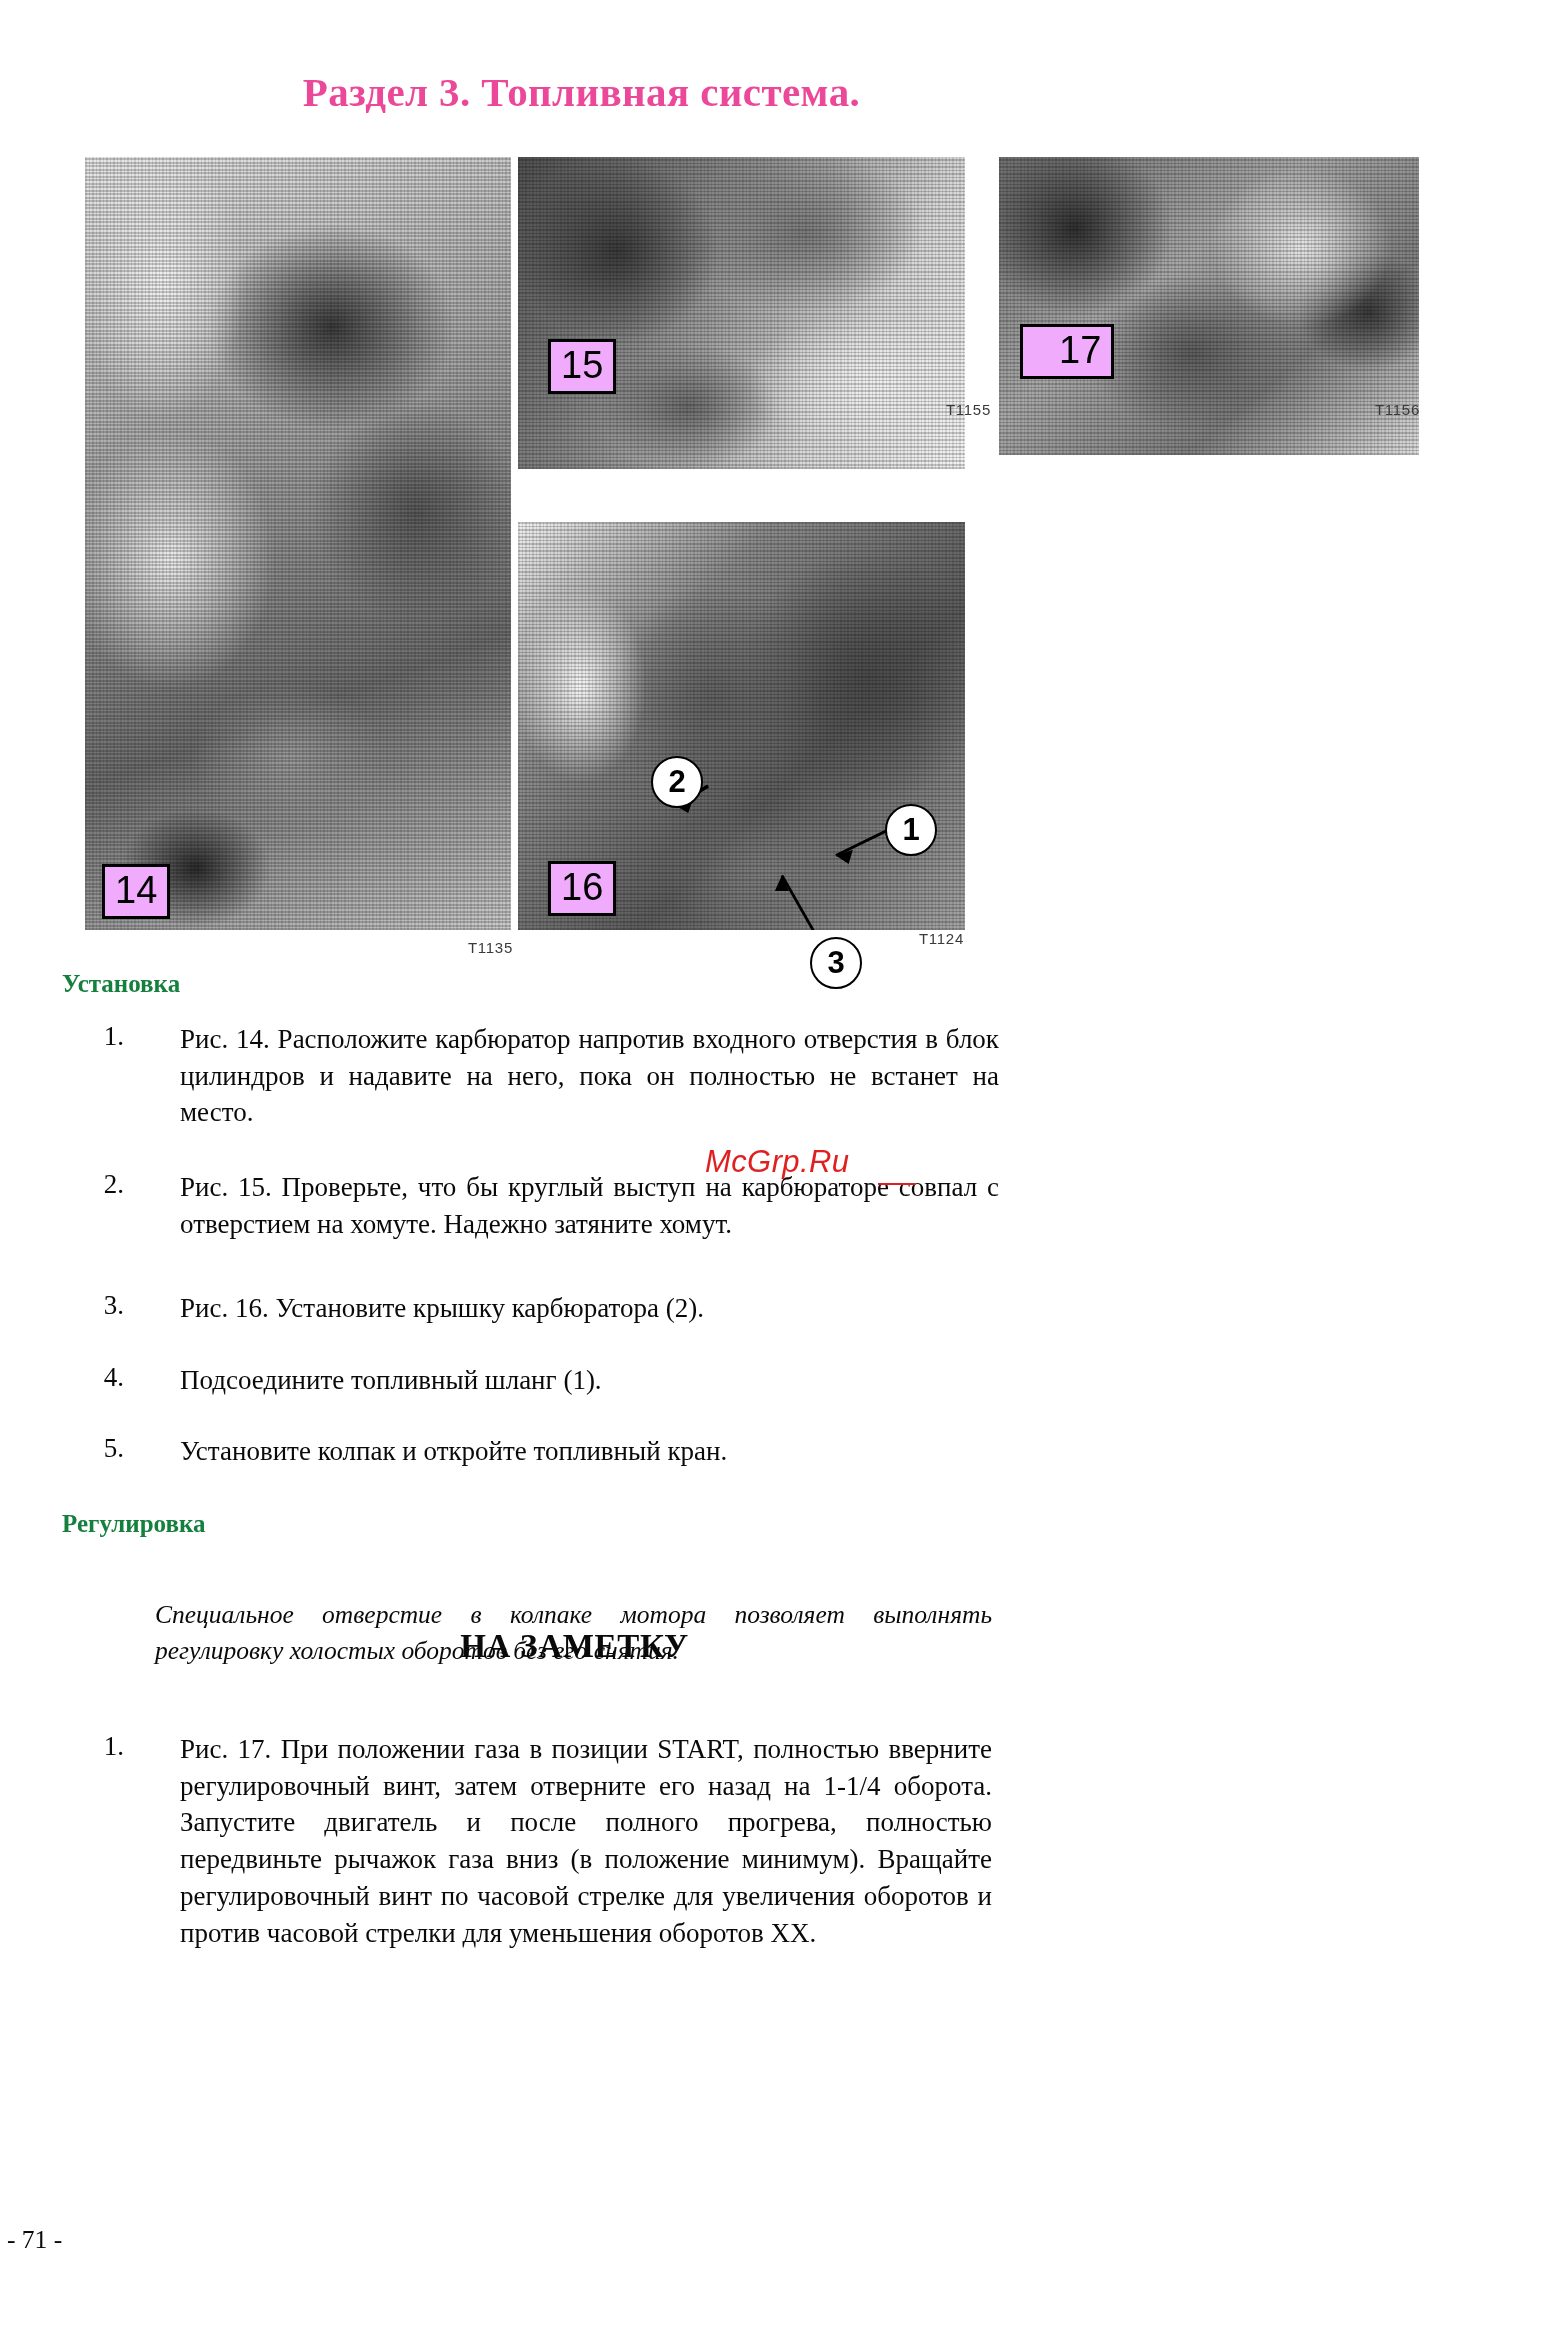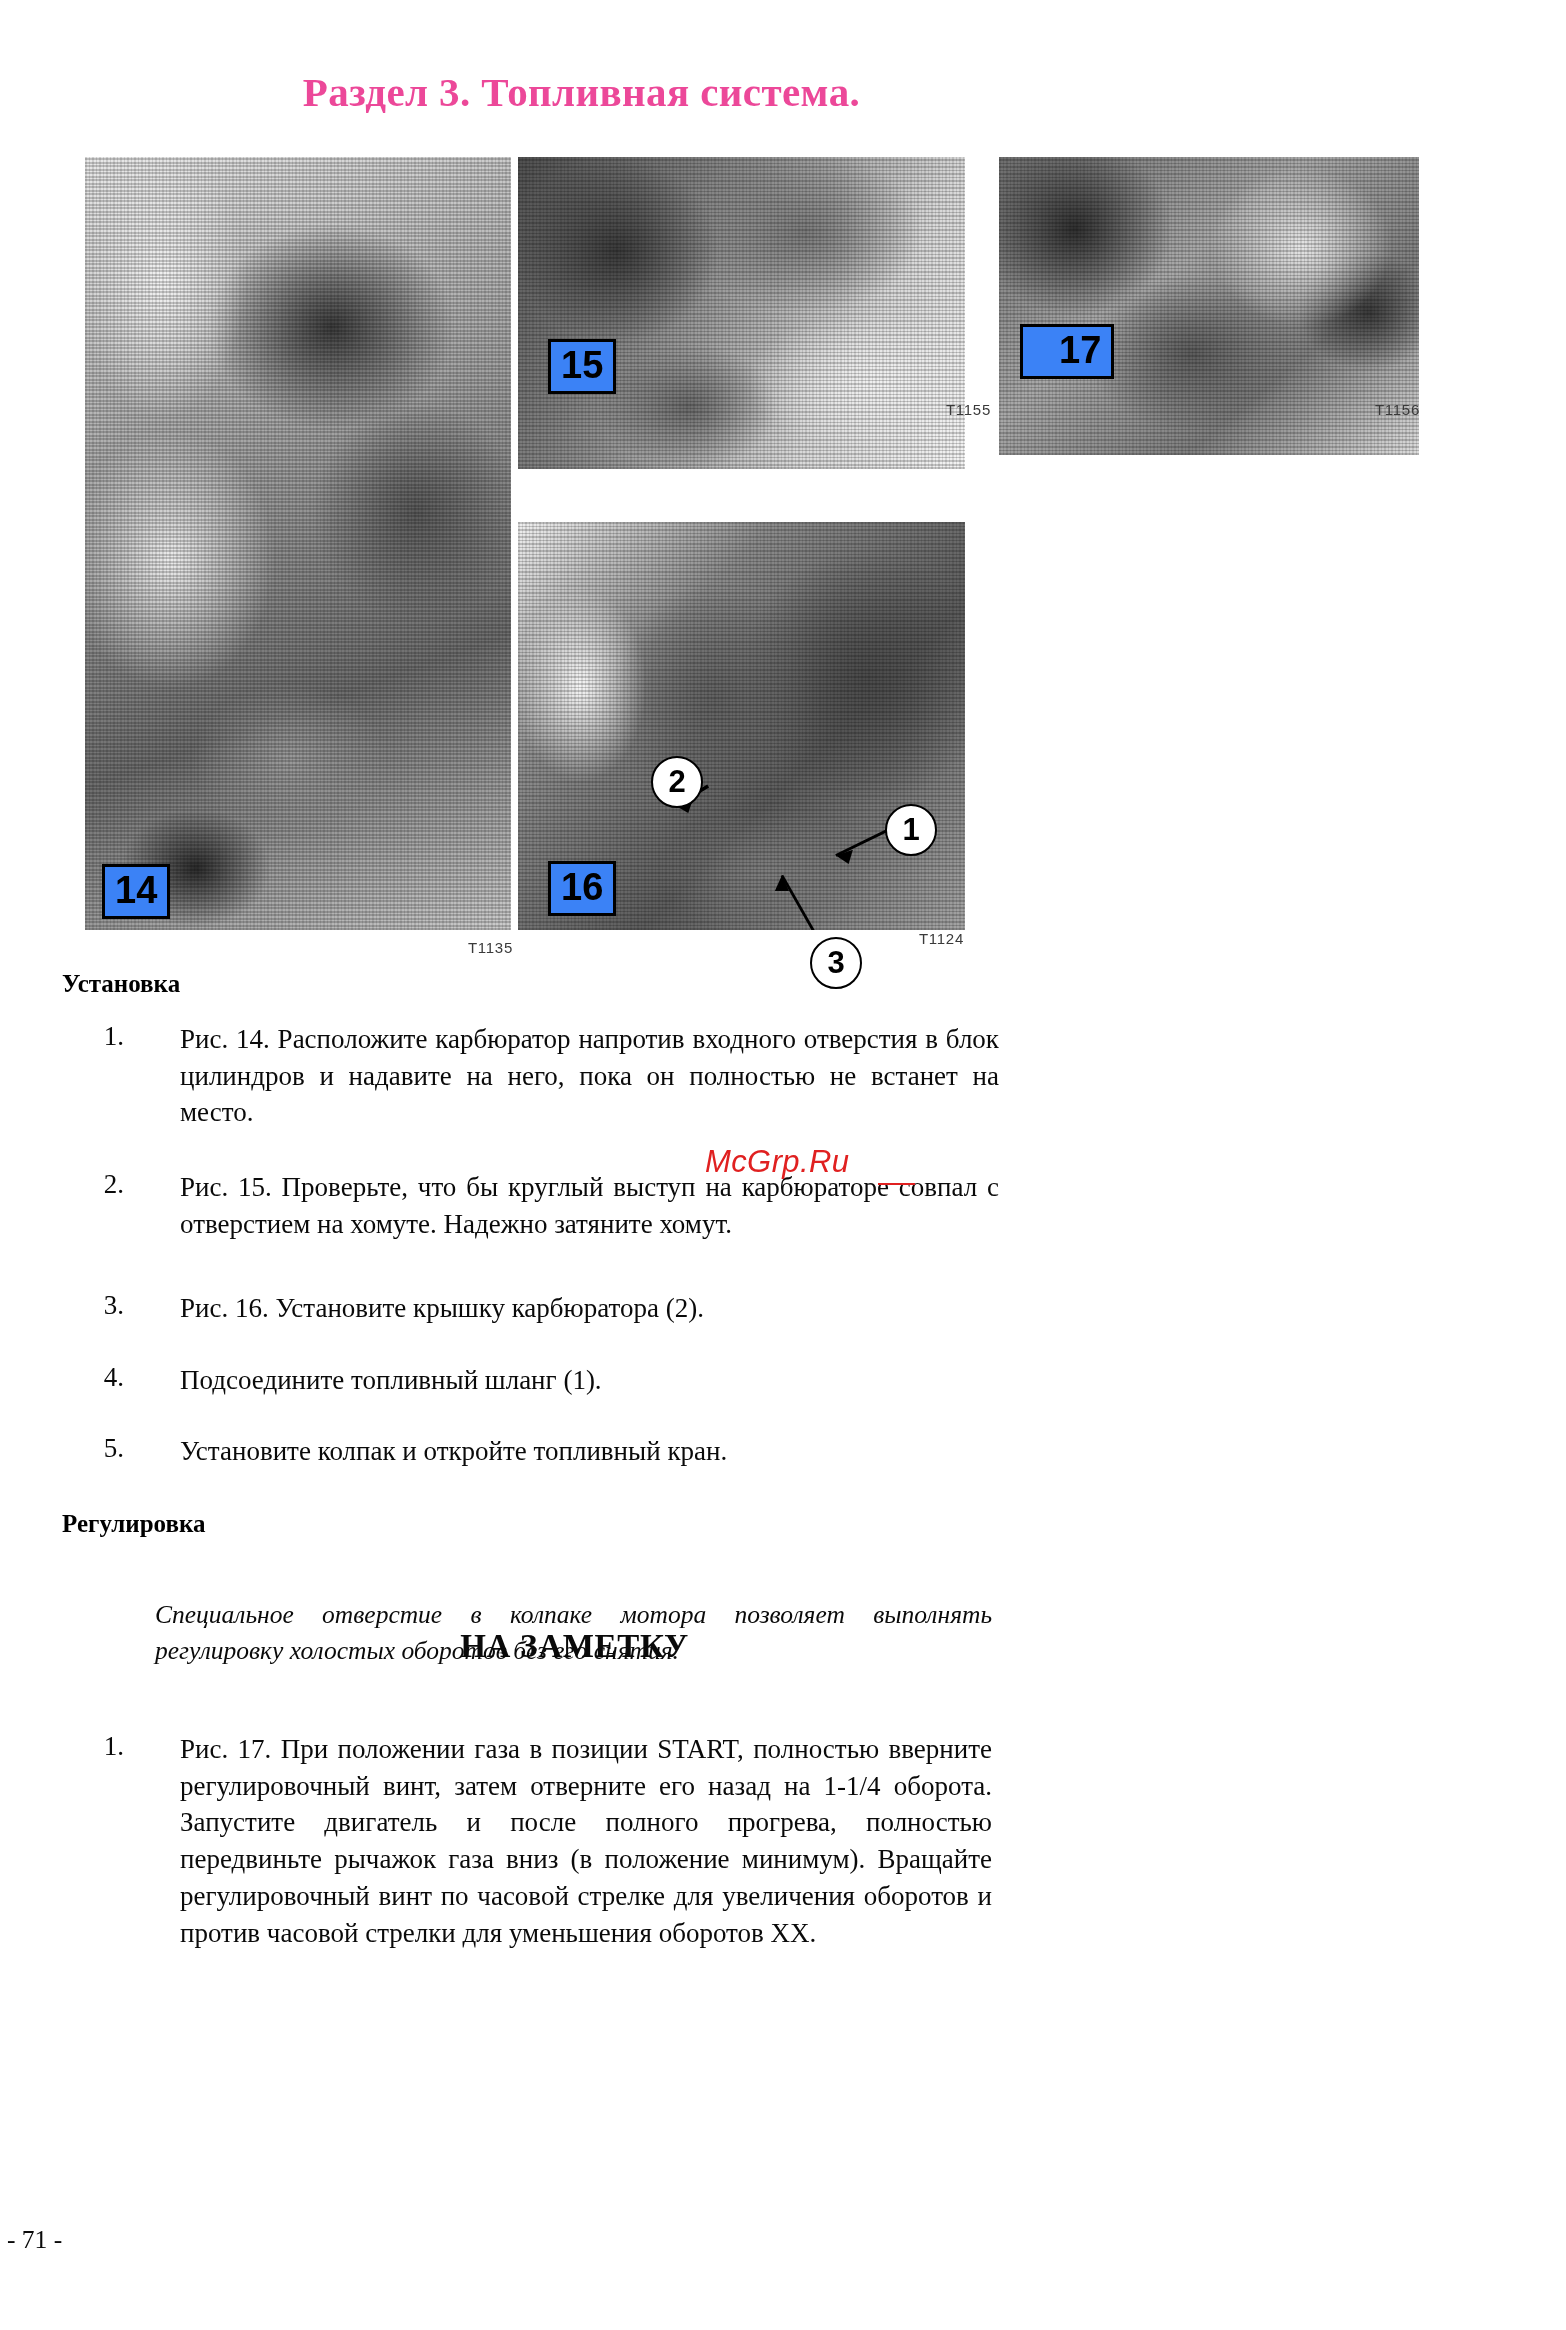--- a/index.html
+++ b/index.html
@@ -99,24 +99,24 @@
       radial-gradient(ellipse 142px 163px at 44% 44%, #616161 0%, rgba(97,97,97,0) 72%),
       radial-gradient(ellipse 170px 170px at 78% 38%, #4a4a4a 0%, rgba(74,74,74,0) 74%),
       radial-gradient(ellipse 149px 92px at 56% 86%, #7d7d7d 0%, rgba(125,125,125,0) 72%),
       linear-gradient(135deg, #efefef 0%, #8b8b8b 30%, #5d5d5d 62%, #a5a5a5 100%);
   }
 
   
   .fig-box {
     position: absolute;
     border: 3.5px solid #000;
-    background: #3b82f6;
+    background: #f0abfc;
     color: #000;
     font-family: "Liberation Sans", "DejaVu Sans", sans-serif;
-    font-weight: bold;
+    font-weight: normal;
     font-size: 38px;
     line-height: 1;
     padding: 4.3px 10px 7px 10px;
     z-index: 6;
   }
   #fig-box-14 { left: 17px;  top: 707px; }
   #fig-box-15 { left: 463px; top: 182px; }
   #fig-box-16 { left: 463px; top: 704px; }
   #fig-box-17 { left: 935px; top: 167px; padding-left: 36px; }
 
@@ -160,21 +160,21 @@
     z-index: 6;
     pointer-events: none;
   }
 
   
   .section-heading {
     position: absolute;
     left: 62px;
     font-size: 25px;
     font-weight: bold;
-    color: #000000;
+    color: #15803d;
   }
   #heading-ustanovka { top: 970px; }
   #heading-regulirovka { top: 1510px; }
 
   .list-item {
     position: absolute;
     display: block;
   }
   .list-item .num {
     position: absolute;

